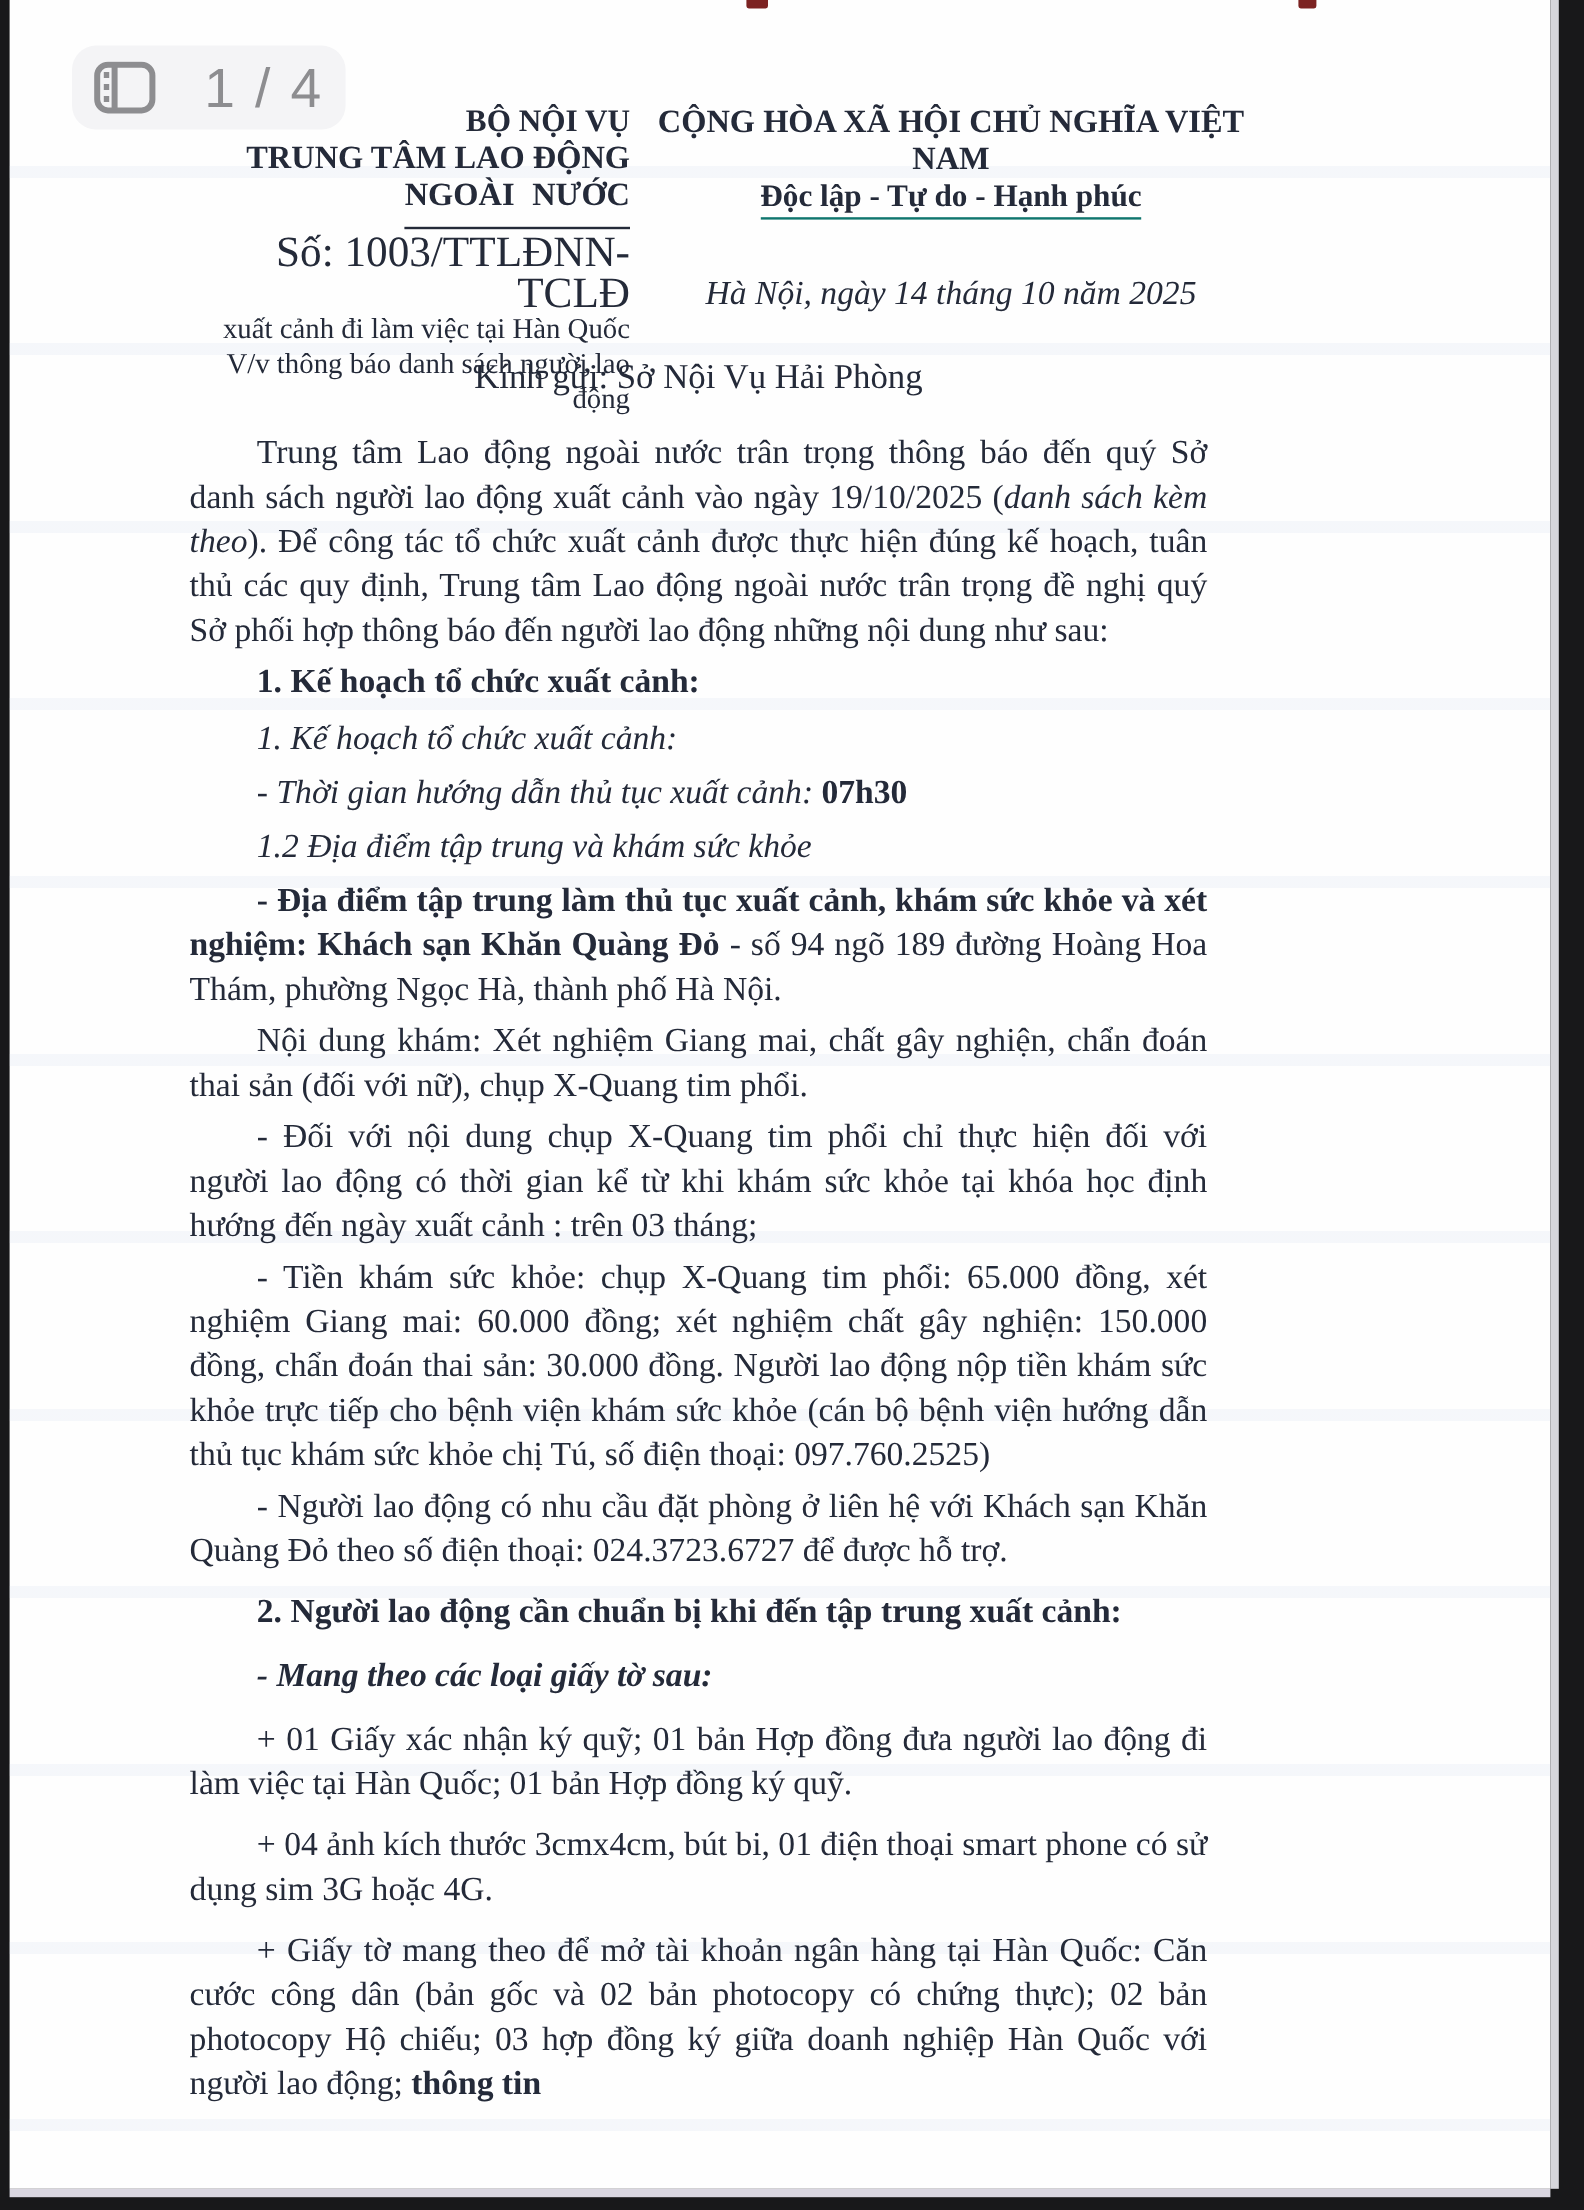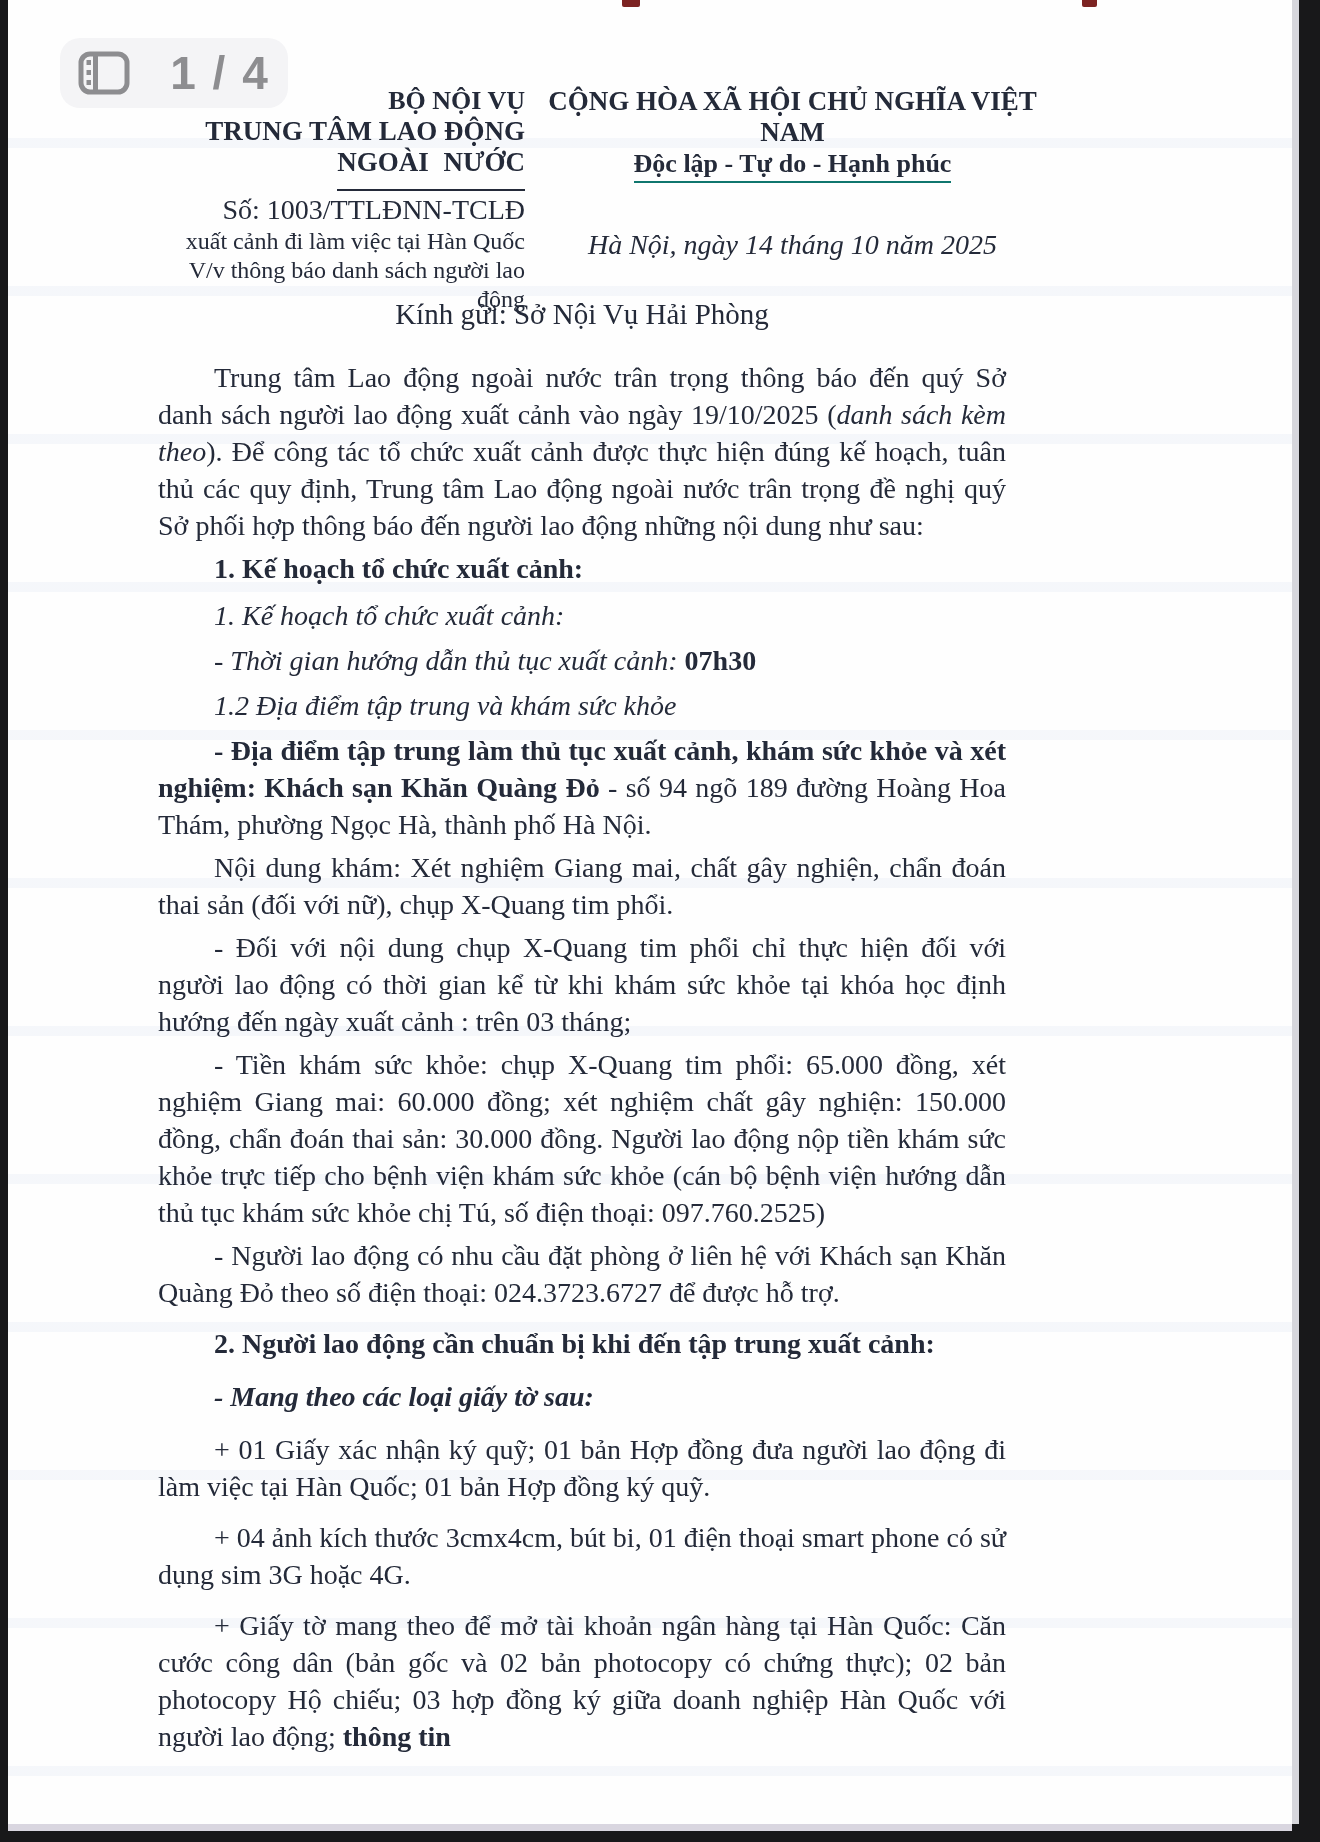--- a/index.html
+++ b/index.html
@@ -37,35 +37,35 @@
   .top-artifact.a2{left:1082px;width:15px;}
 
   .page-indicator{
     position:absolute;left:60px;top:38px;
     width:228px;height:70px;
     background:#f4f4f6;border-radius:20px;
     display:flex;align-items:center;justify-content:center;gap:16px;
     font-family:"Liberation Sans","DejaVu Sans",sans-serif;
     color:#8d8d90;cursor:pointer;
   }
-  .page-indicator .lbl{font-size:46px;font-weight:700;letter-spacing:2px;margin-left:24px;}
+  .page-indicator .lbl{font-size:46px;font-weight:400;letter-spacing:2px;margin-left:24px;}
   .page-indicator svg{display:block;}
 
   .txt{color:#242a39;}
 
   
   .hdr-left{
     position:absolute;left:150px;top:86px;width:375px;
     text-align:right;
   }
   .hdr-left .l1{font-size:26px;font-weight:bold;line-height:30px;}
   .hdr-left .l2{font-size:27px;font-weight:bold;line-height:31px;}
   .hdr-left .l3{font-size:27px;font-weight:bold;line-height:31px;}
   .hdr-left .l3 span{display:inline-block;border-bottom:2px solid #242a39;padding-bottom:11px;word-spacing:8px;}
-  .hdr-left .num{font-size:28px;line-height:34px;margin-top:2px;}
+  .hdr-left .num{font-size:36px;line-height:34px;margin-top:2px;}
   .hdr-left .sub{font-size:24px;line-height:29px;}
 
   .hdr-right{
     position:absolute;left:545px;top:86px;width:495px;
     text-align:center;
   }
   .hdr-right .m1{font-size:27px;font-weight:bold;line-height:31px;}
   .hdr-right .m2{font-size:26px;font-weight:bold;line-height:32px;}
   .hdr-right .m2 span{display:inline-block;border-bottom:2px solid #0f766e;padding-bottom:1px;}
   .hdr-right .date{font-size:28px;font-style:italic;margin-top:46px;}

